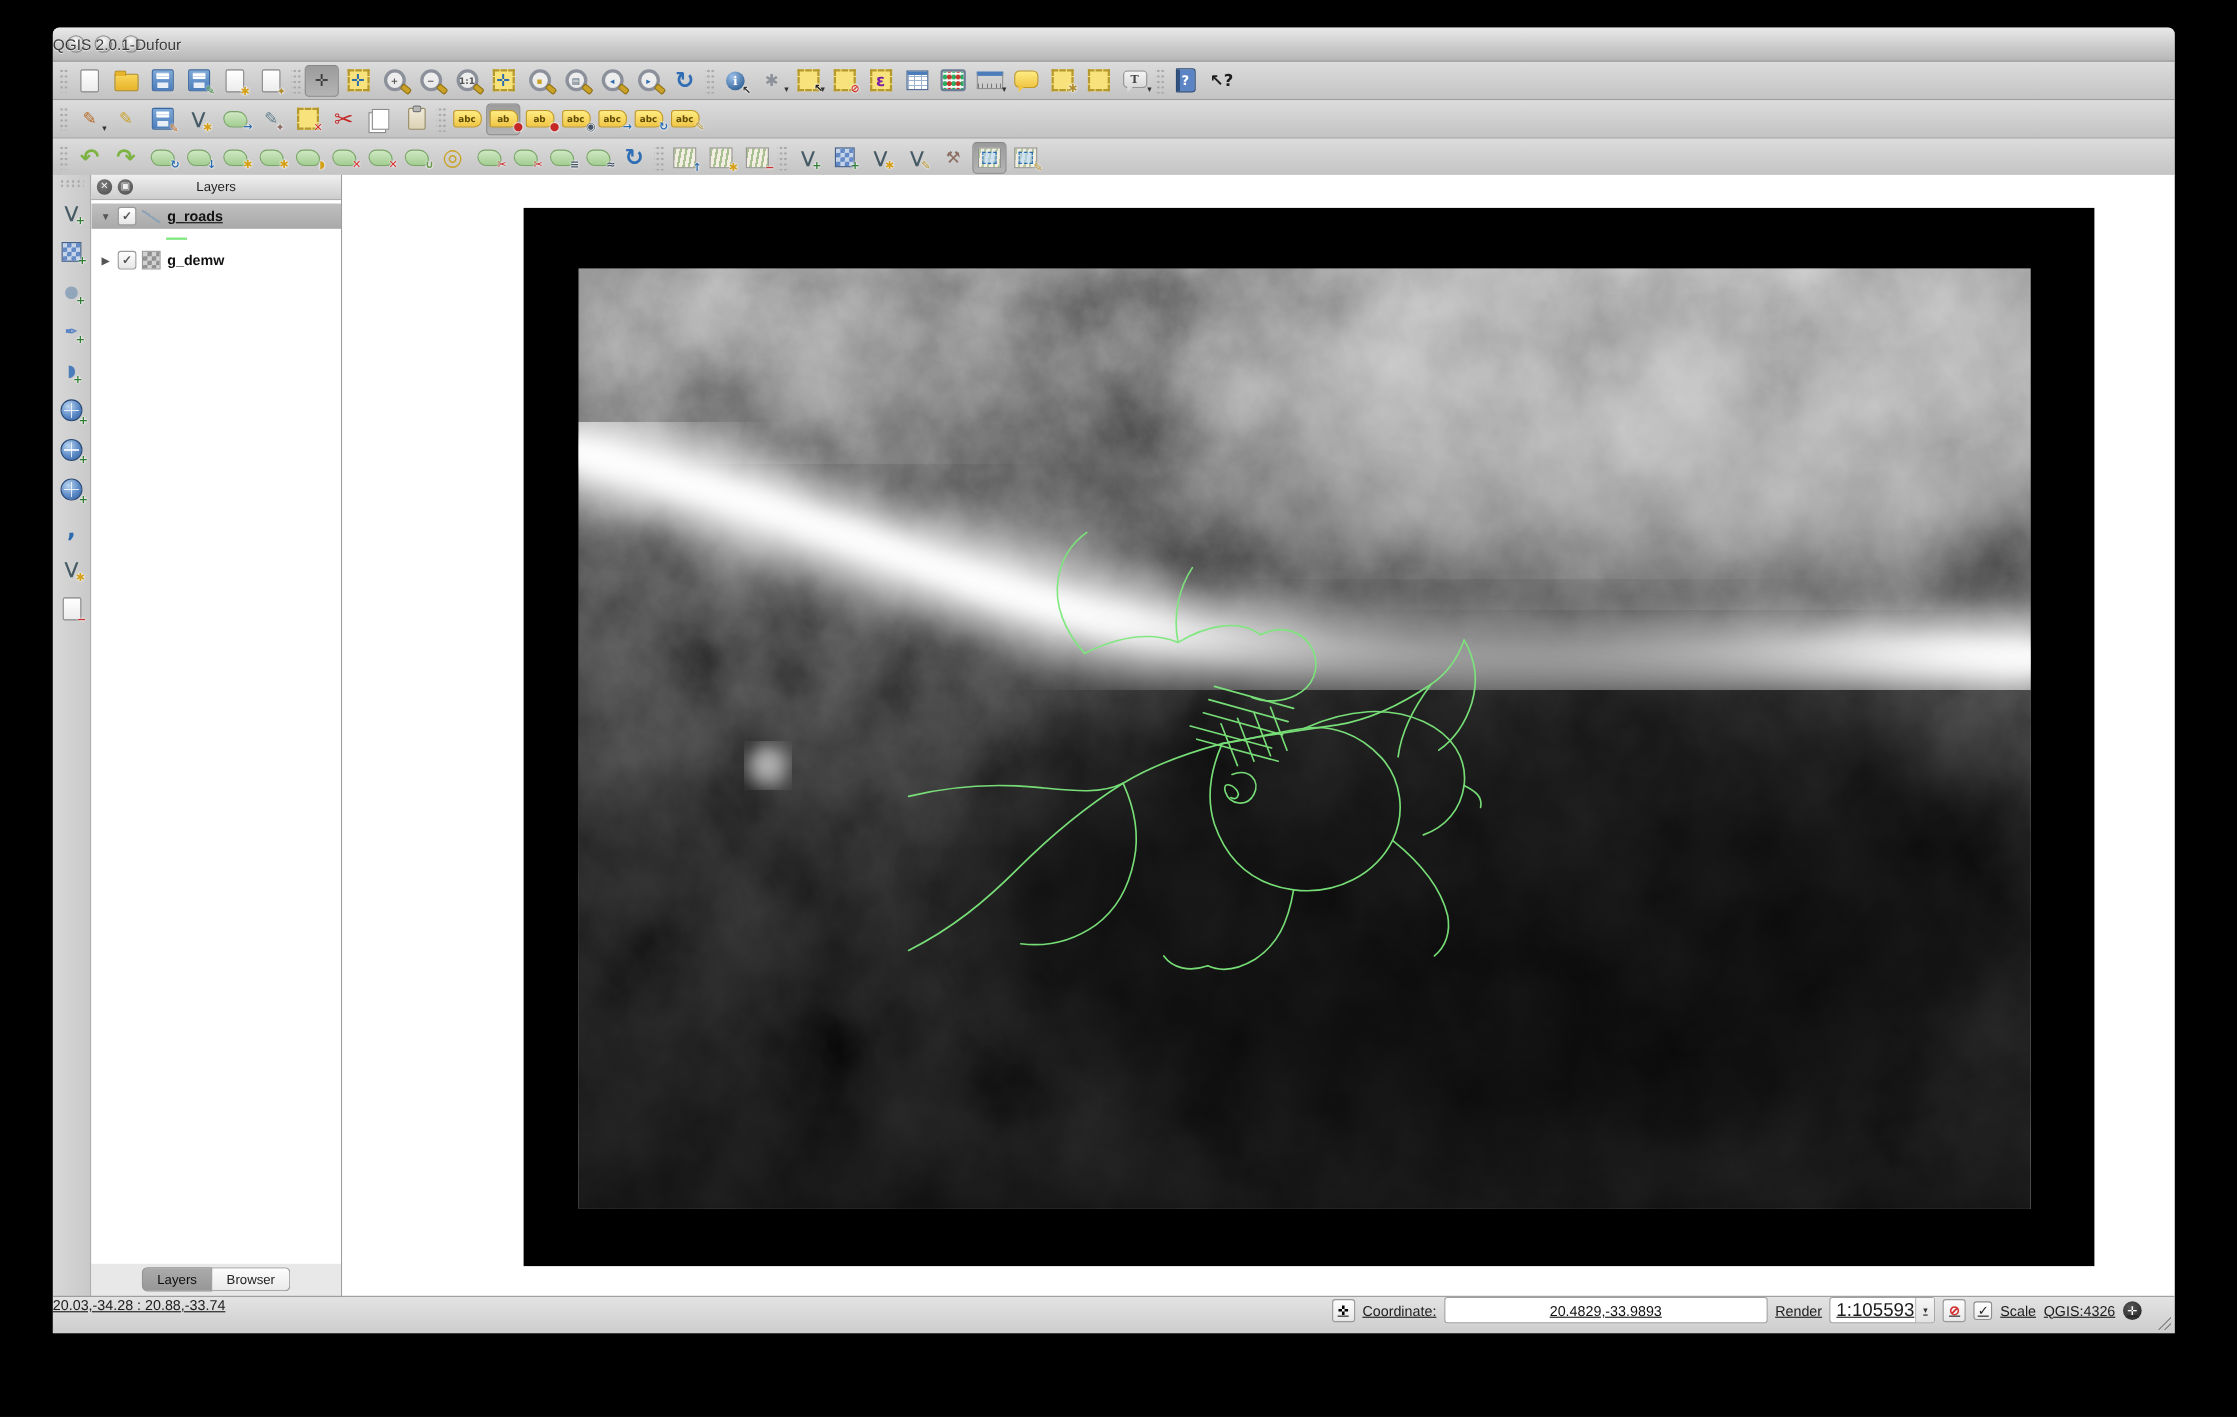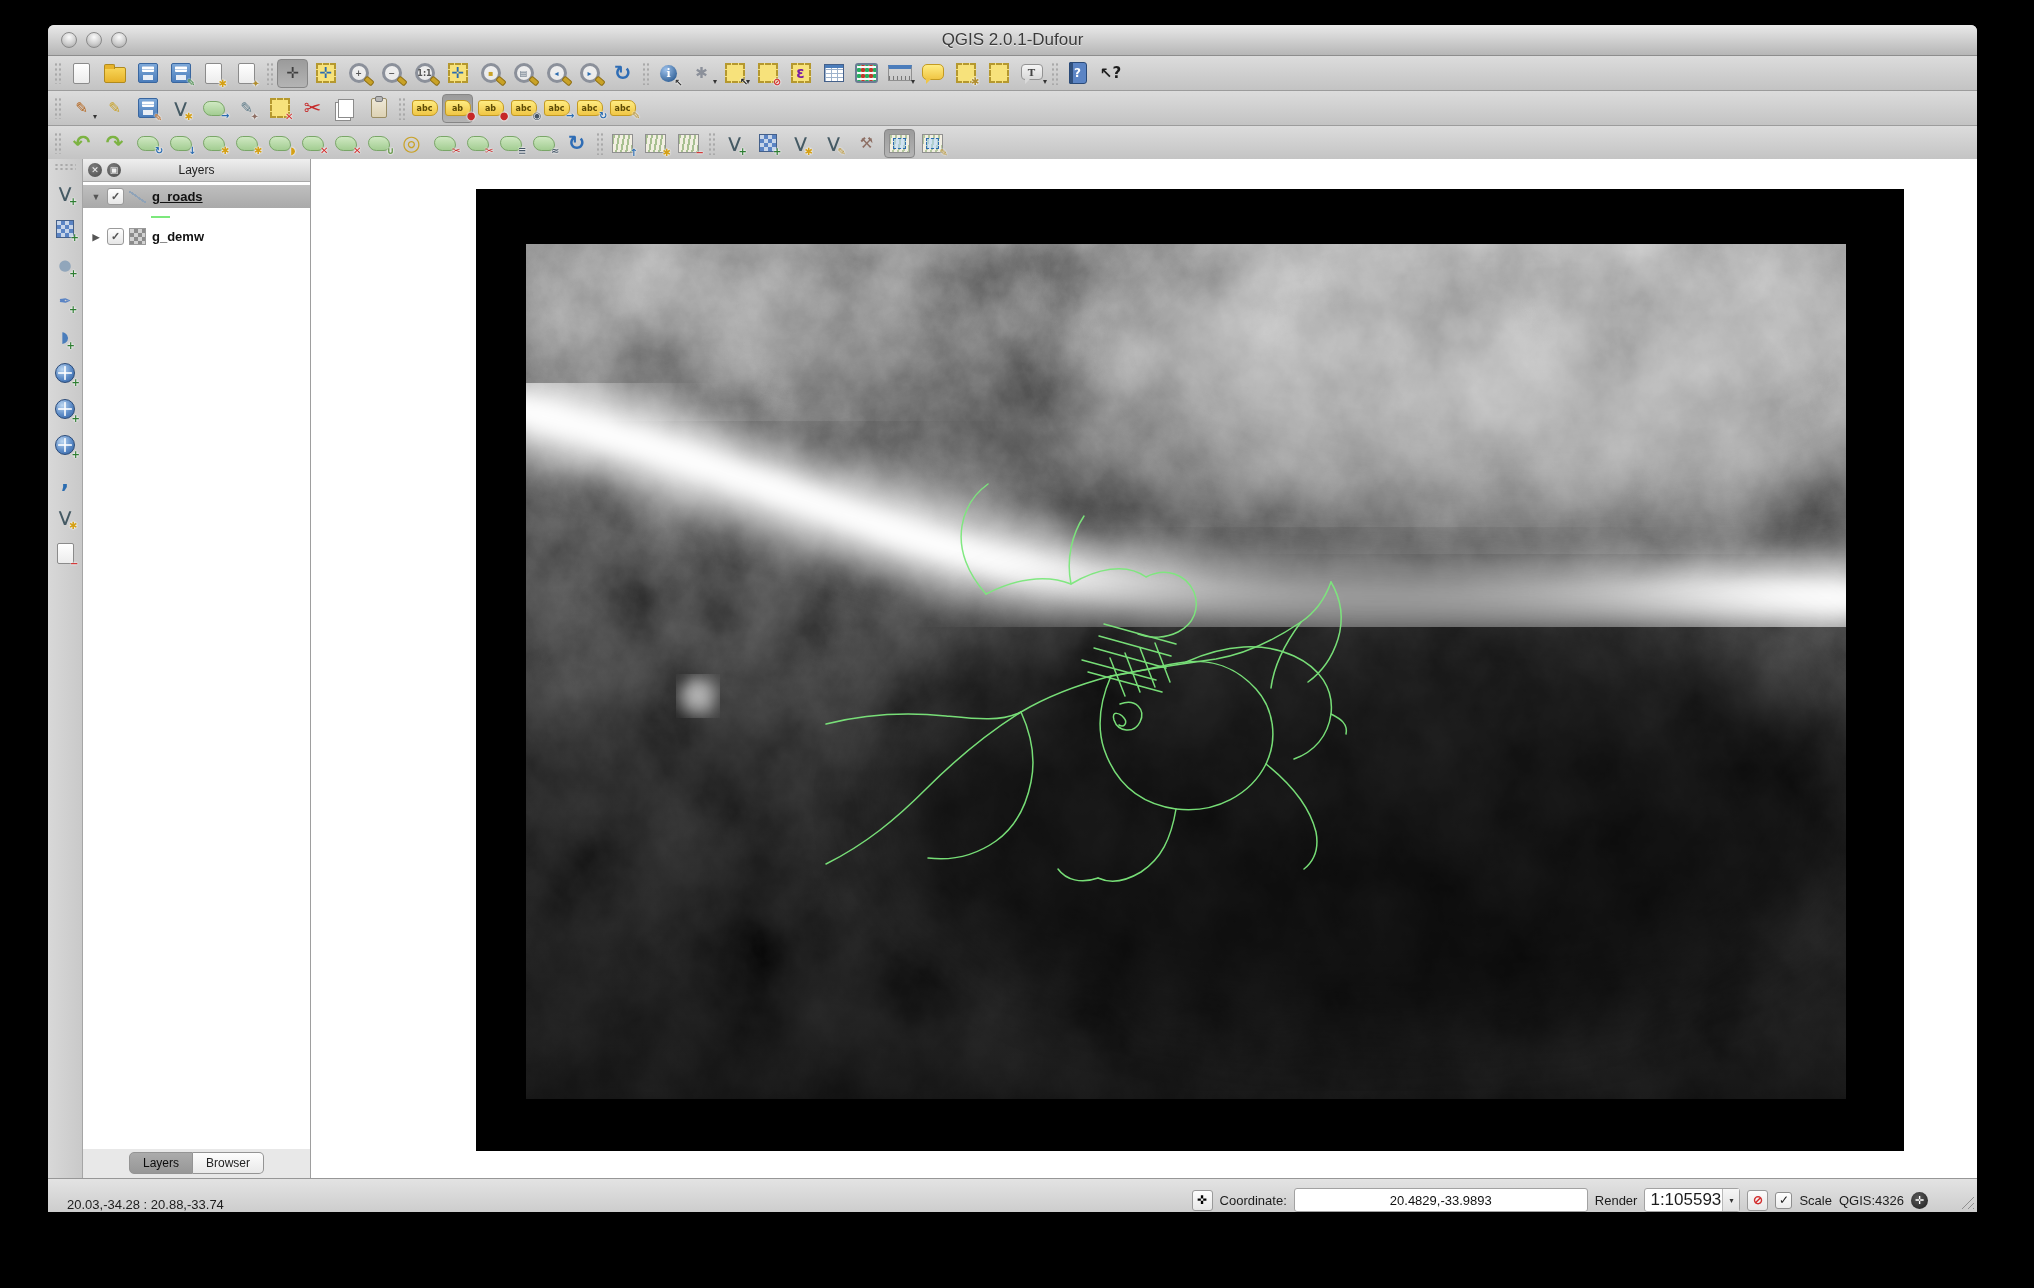--- a/index.html
+++ b/index.html
@@ -2,21 +2,21 @@
 <html><head>
 <meta charset="utf-8">
 <style>
   html,body{margin:0;padding:0;background:#000;}
   body{width:2034px;height:1288px;position:relative;font-family:"Liberation Sans",sans-serif;-webkit-font-smoothing:antialiased;}
   .window{position:absolute;left:48px;top:25px;width:1929px;height:1187px;background:#cfcfcf;border-radius:6px 6px 0 0;overflow:hidden;box-shadow:0 10px 40px rgba(0,0,0,.7);}
   
   .titlebar{height:30px;background:linear-gradient(#e9e9e9,#b6b6b6);border-bottom:1px solid #8d8d8d;display:flex;align-items:center;position:relative;}
   .traffic{width:14px;height:14px;border-radius:50%;border:1px solid #8a8a8a;background:radial-gradient(circle at 50% 30%,#fbfbfb,#cfcfcf 55%,#9e9e9e);margin-left:9px;}
   .traffic:first-child{margin-left:13px;}
-  .wtitle{position:absolute;left:0;right:0;text-align:center;font-size:17px;color:#3b3b3b;text-shadow:0 1px 0 rgba(255,255,255,.65);}
+  .wtitle{position:absolute;left:0;right:0;text-align:left;font-size:14px;color:#3b3b3b;text-shadow:0 1px 0 rgba(255,255,255,.65);}
   
   .toolbar-row{display:flex;align-items:center;background:linear-gradient(#dcdcdc,#c3c3c3);border-bottom:1px solid #9c9c9c;padding:0 3px;height:34px;}
   .handle{width:8px;height:22px;margin:0 3px;background:radial-gradient(circle,#a9a9a9 1px,transparent 1.3px) 0 0/4px 5px;}
   .tsep{width:9px;height:24px;margin:0 2px;background:radial-gradient(circle,#a9a9a9 1px,transparent 1.3px) 1px 1px/4px 5px;}
   .tbtn{appearance:none;border:none;background:transparent;width:31px;height:29px;display:flex;align-items:center;justify-content:center;padding:0;margin:0 1px;position:relative;}
   .tbtn.pressed{background:linear-gradient(#9b9b9b,#b4b4b4);border:1px solid #868686;border-radius:4px;}
   .ticon{position:relative;display:flex;align-items:center;justify-content:center;font:bold 15px "DejaVu Sans",sans-serif;line-height:1;}
   .ticon.big{font-size:21px;}
   .badge{position:absolute;right:-6px;bottom:-6px;font:bold 10px "DejaVu Sans",sans-serif;text-shadow:0 0 2px #fff,0 0 2px #fff;}
   .dd{font-size:8px;color:#333;position:absolute;right:0px;bottom:2px;}
@@ -72,21 +72,21 @@
   .panel-tabs{height:27px;display:flex;justify-content:center;align-items:flex-start;background:#e8e8e8;padding-top:3px;}
   .ptab{font-size:12px;padding:3px 13px;border:1px solid #949494;background:linear-gradient(#fdfdfd,#e9e9e9);color:#222;}
   .ptab.active{background:linear-gradient(#ababab,#979797);color:#0c0c0c;}
   .ptab:first-child{border-radius:5px 0 0 5px;}
   .ptab:last-child{border-radius:0 5px 5px 0;border-left:none;}
   
   .canvas{flex:1;background:#fff;position:relative;overflow:hidden;}
   .extent{position:absolute;left:165px;top:30px;width:1428px;height:962px;background:#000;}
   svg.dem{position:absolute;left:50px;top:55px;display:block;}
   
-  .statusbar{position:absolute;left:0;right:0;bottom:0;height:33px;background:linear-gradient(#e3e3e3,#cdcdcd);border-top:1px solid #979797;display:flex;align-items:flex-end;font-size:13px;color:#1c1c1c;padding:0 19px;}
+  .statusbar{position:absolute;left:0;right:0;bottom:0;height:33px;background:linear-gradient(#e3e3e3,#cdcdcd);border-top:1px solid #979797;display:flex;align-items:flex-start;font-size:13px;color:#1c1c1c;padding:0 0;text-decoration:underline;}
   .sb-extents{white-space:nowrap;}
   .sb-group{margin-left:auto;display:flex;align-items:center;gap:7px;padding-right:30px;}
   .sb-ibtn{width:21px;height:21px;border:1px solid #9a9a9a;border-radius:3px;background:linear-gradient(#fdfdfd,#e7e7e7);display:flex;align-items:center;justify-content:center;font-size:12px;padding:0;}
   .sb-field{width:288px;height:20px;border:1px solid #a2a2a2;border-radius:3px;background:#fff;text-align:center;font:13px "Liberation Sans",sans-serif;color:#111;}
   .sb-combo{width:94px;height:22px;border:1px solid #a2a2a2;border-radius:3px;background:#fff;display:flex;align-items:center;}
   .sb-combo .val{flex:1;padding-left:5px;font-size:17px;}
   .sb-combo .arrow{width:16px;align-self:stretch;border-left:1px solid #b9b9b9;display:flex;align-items:center;justify-content:center;font-size:8px;color:#333;background:linear-gradient(#f6f6f6,#e2e2e2);}
   .sb-check{width:15px;height:15px;border:1px solid #8f8f8f;border-radius:3px;background:linear-gradient(#fff,#ececec);display:flex;align-items:center;justify-content:center;font-size:12px;color:#222;}
   .crs-globe{width:17px;height:17px;border-radius:50%;background:radial-gradient(circle at 40% 35%,#5a5a5a,#1d1d1d);color:#fff;display:flex;align-items:center;justify-content:center;font-size:11px;border:none;padding:0;}
   .grip{position:absolute;right:3px;bottom:3px;width:14px;height:14px;background:repeating-linear-gradient(135deg,transparent 0 3px,#8f8f8f 3px 4px);clip-path:polygon(100% 0,100% 100%,0 100%);}

